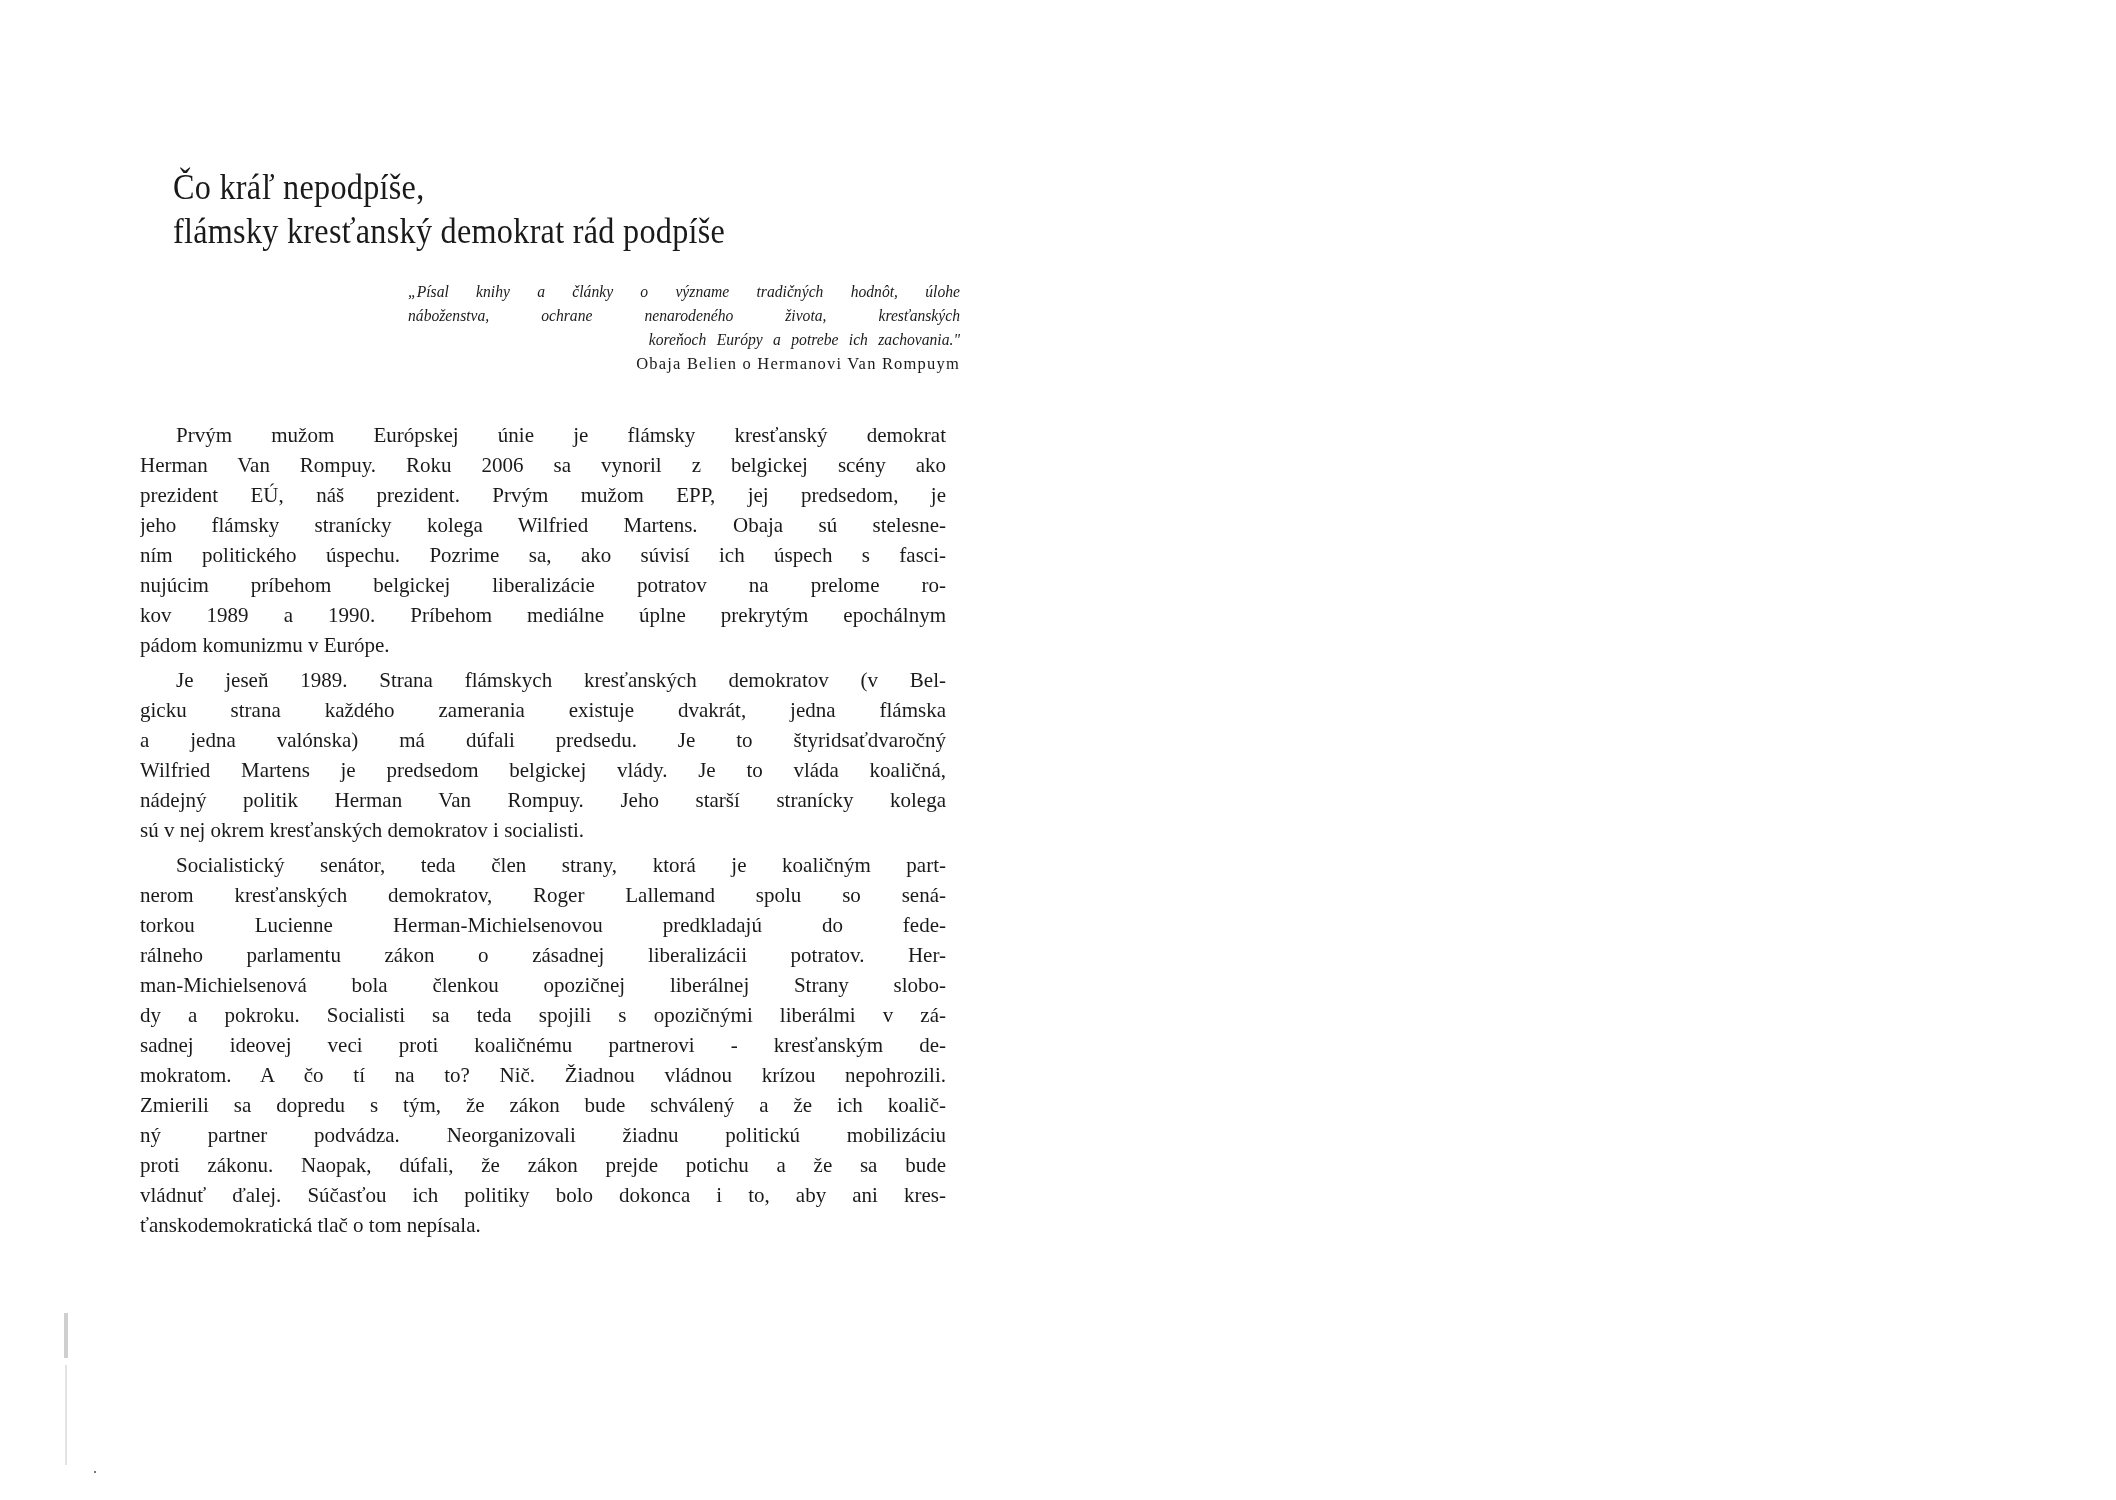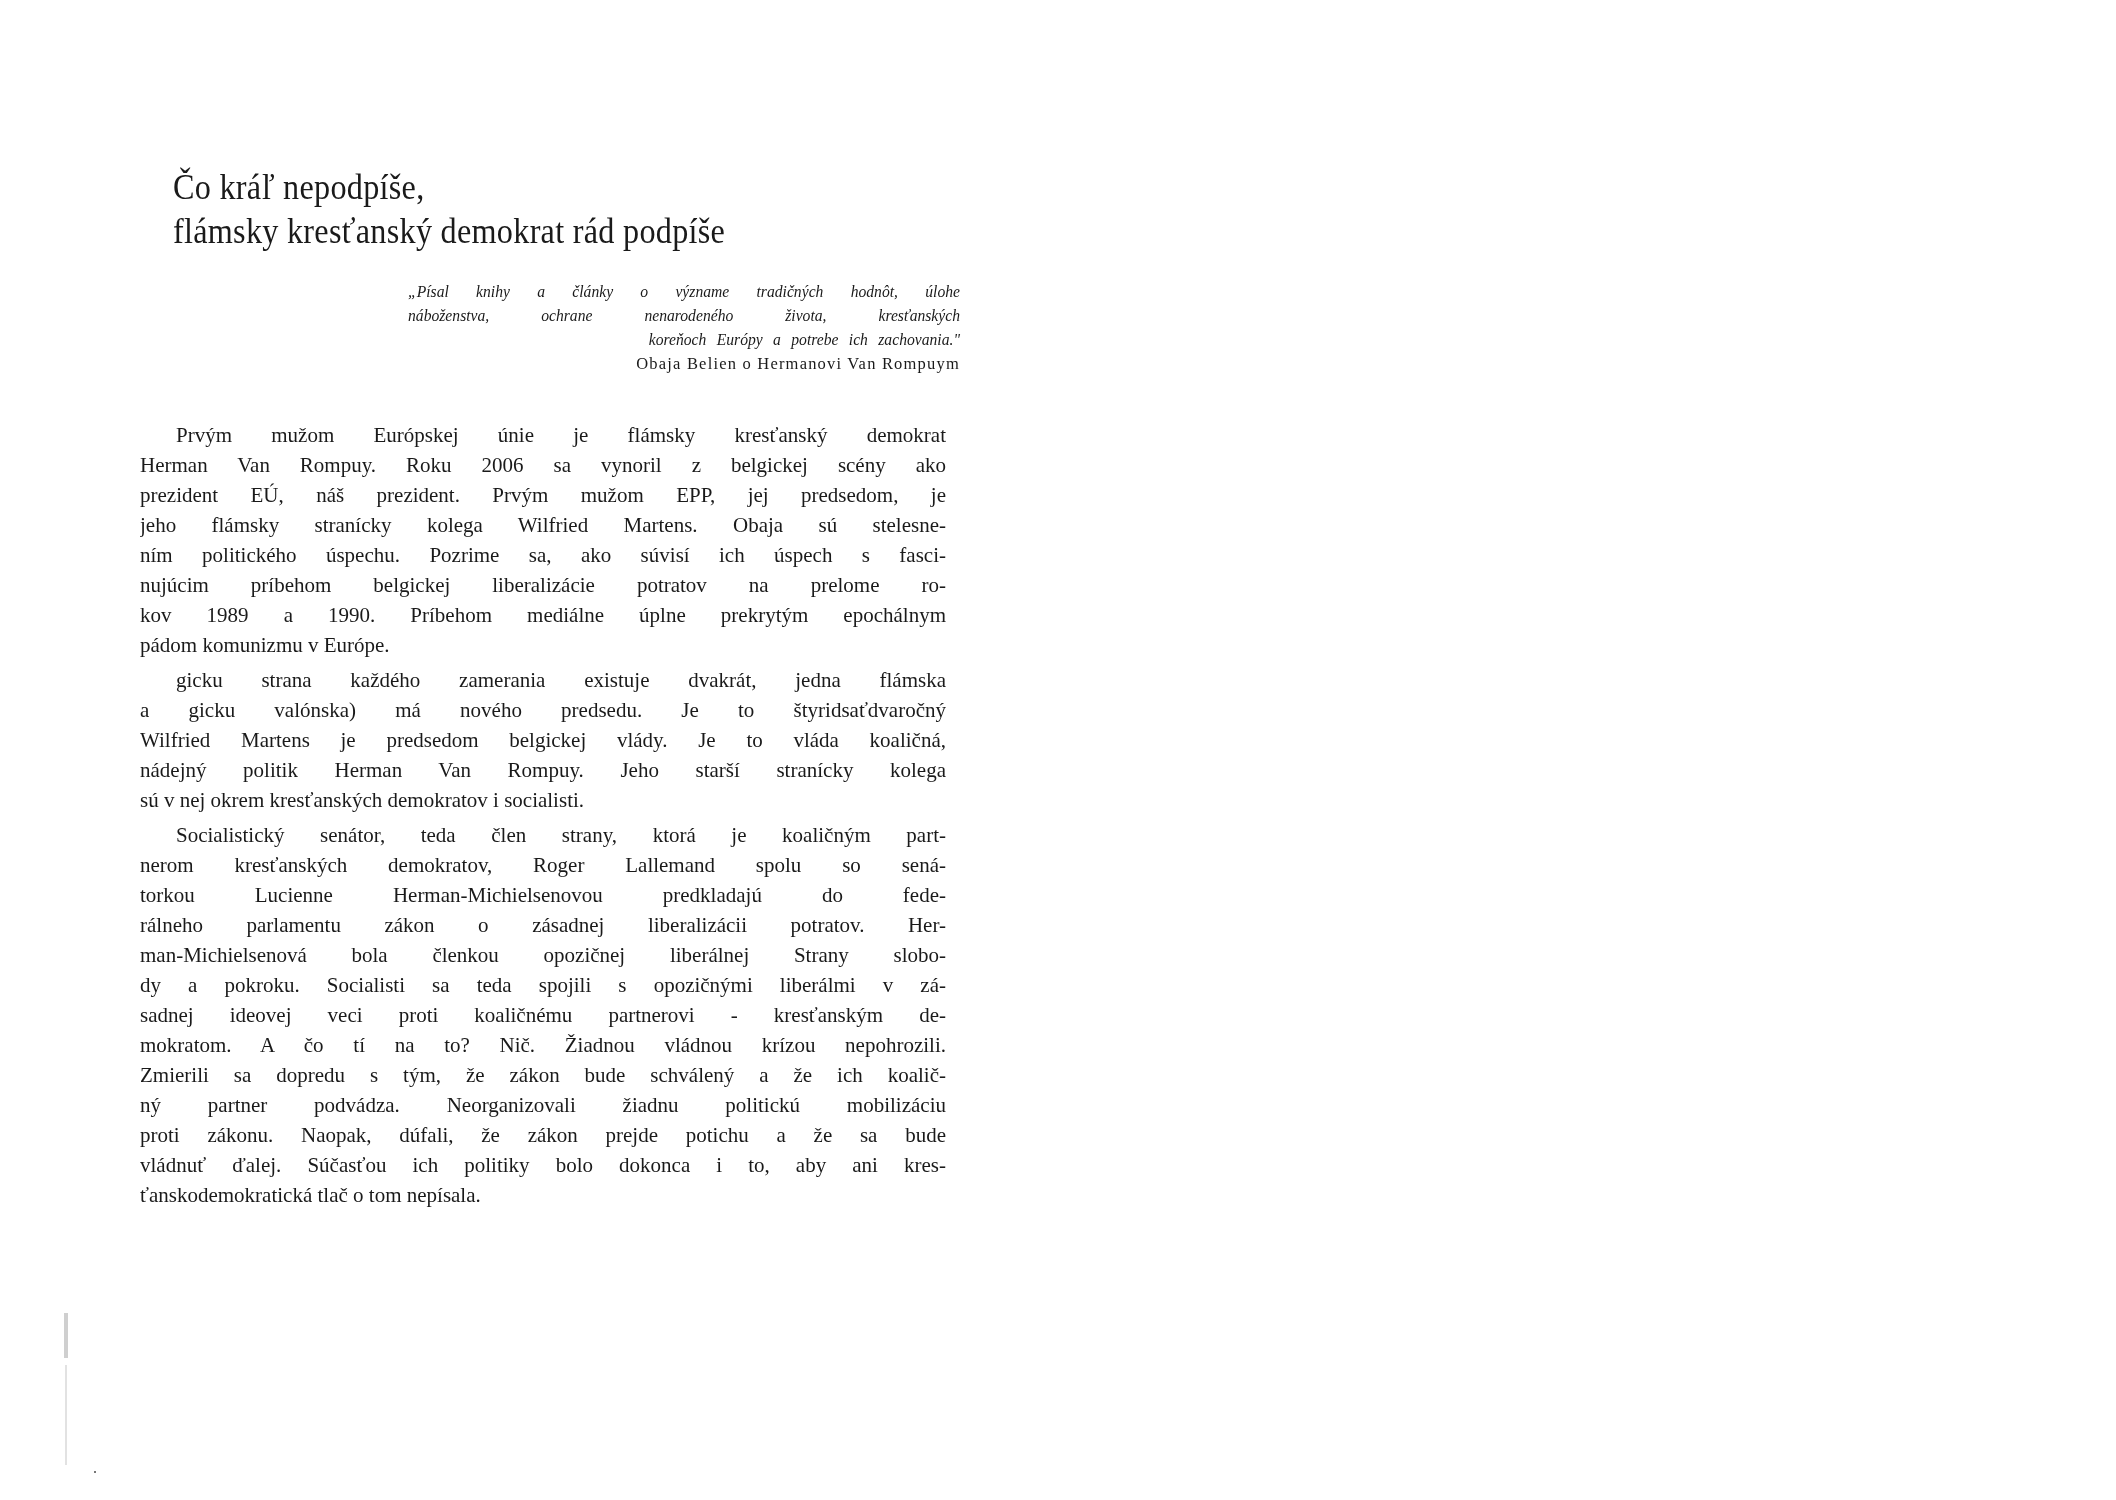--- a/index.html
+++ b/index.html
@@ -100,22 +100,23 @@
       <span class="ln">Prvým mužom Európskej únie je flámsky kresťanský demokrat</span>
       <span class="ln">Herman Van Rompuy. Roku 2006 sa vynoril z belgickej scény ako</span>
       <span class="ln">prezident EÚ, náš prezident. Prvým mužom EPP, jej predsedom, je</span>
       <span class="ln">jeho flámsky stranícky kolega Wilfried Martens. Obaja sú stelesne-</span>
       <span class="ln">ním politického úspechu. Pozrime sa, ako súvisí ich úspech s fasci-</span>
       <span class="ln">nujúcim príbehom belgickej liberalizácie potratov na prelome ro-</span>
       <span class="ln">kov 1989 a 1990. Príbehom mediálne úplne prekrytým epochálnym</span>
       <span class="ln last">pádom komunizmu v Európe.</span>
     </p>
     <p>
+      <span class="ln">Je jeseň 1989. Strana flámskych kresťanských demokratov (v Bel-</span>
       <span class="ln">gicku strana každého zamerania existuje dvakrát, jedna flámska</span>
-      <span class="ln">a gicku valónska) má nového predsedu. Je to štyridsaťdvaročný</span>
+      <span class="ln">a jedna valónska) má dúfali predsedu. Je to štyridsaťdvaročný</span>
       <span class="ln">Wilfried Martens je predsedom belgickej vlády. Je to vláda koaličná,</span>
       <span class="ln">nádejný politik Herman Van Rompuy. Jeho starší stranícky kolega</span>
       <span class="ln last">sú v nej okrem kresťanských demokratov i socialisti.</span>
     </p>
     <p>
       <span class="ln">Socialistický senátor, teda člen strany, ktorá je koaličným part-</span>
       <span class="ln">nerom kresťanských demokratov, Roger Lallemand spolu so sená-</span>
       <span class="ln">torkou Lucienne Herman-Michielsenovou predkladajú do fede-</span>
       <span class="ln">rálneho parlamentu zákon o zásadnej liberalizácii potratov. Her-</span>
       <span class="ln">man-Michielsenová bola členkou opozičnej liberálnej Strany slobo-</span>

